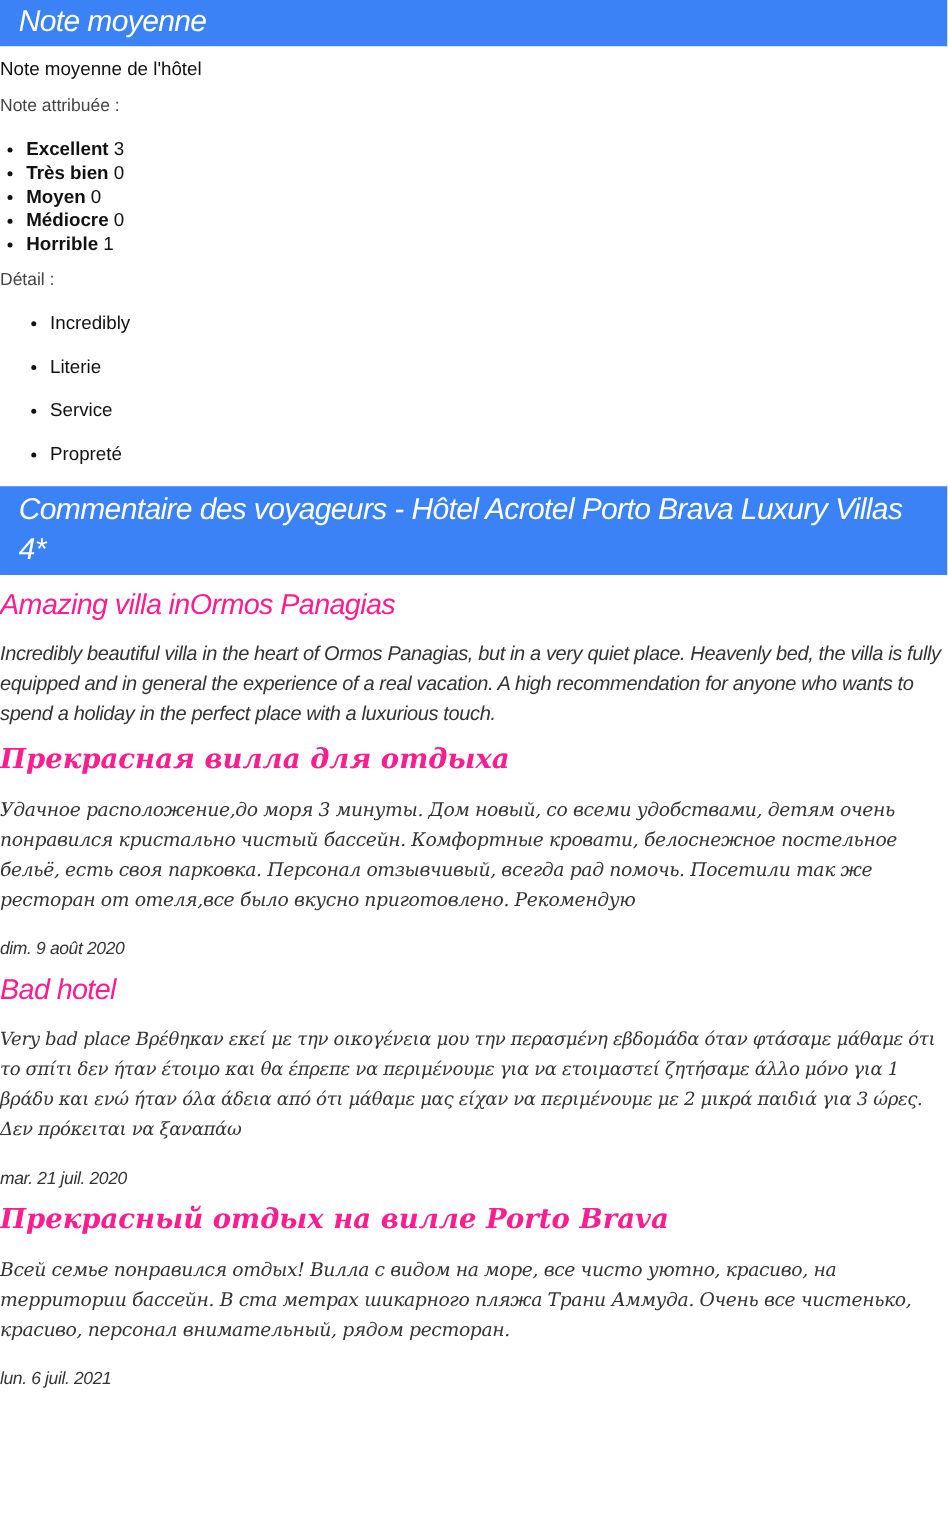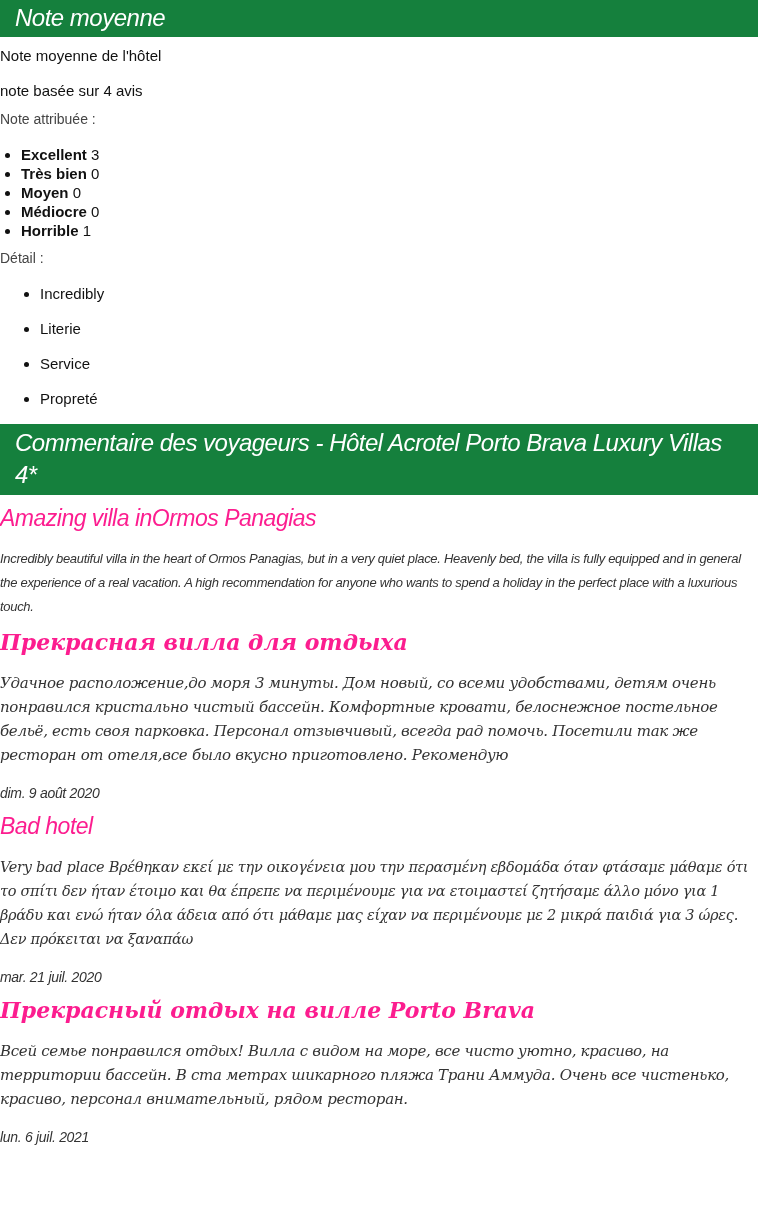--- a/index.html
+++ b/index.html
@@ -4,21 +4,21 @@
   <style>
     html, body { margin: 0; padding: 0; }
     body {
       width: 758px;
       background: #ffffff;
       font-family: "Liberation Sans", sans-serif;
       color: #111111;
       font-size: 15px;
     }
     .section-header {
-      background: #15803d;
+      background: #3b82f6;
       color: #ffffff;
       font-style: italic;
       font-weight: normal;
       font-size: 24px;
       line-height: 32px;
       padding: 2px 15px 3px 15px;
       margin: 0;
       letter-spacing: -0.5px;
     }
     .h-first { height: 32px; padding-top: 2px; padding-bottom: 3px; }
@@ -42,21 +42,21 @@
     }
     .review-title.serif {
       font-family: "DejaVu Serif", serif;
       font-weight: bold;
       font-size: 22px;
       letter-spacing: 0;
     }
     .review-body {
       font-style: italic;
       color: #333333;
-      font-size: 13px;
+      font-size: 16px;
       line-height: 24px;
       margin: 14px 0 0 0;
       letter-spacing: -0.3px;
     }
     .review-body.serif {
       font-family: "DejaVu Serif", serif;
       font-size: 15px;
       letter-spacing: -0.3px;
     }
     .review-date {
@@ -67,21 +67,20 @@
       margin: 16px 0 0 0;
       letter-spacing: -0.3px;
     }
   </style>
 </head>
 <body>
 
 <section>
   <h2 class="section-header h-first">Note moyenne</h2>
   <p class="p-line p1" style="margin-top:9px">Note moyenne de l'hôtel</p>
-  <p class="p-line" style="margin-top:15px">note basée sur 4 avis</p>
   <p class="p-line label-italic">Note attribuée :</p>
   <ul class="ratings">
     <li><b>Excellent</b> <span>3</span></li>
     <li><b>Très bien</b> <span>0</span></li>
     <li><b>Moyen</b> <span>0</span></li>
     <li><b>Médiocre</b> <span>0</span></li>
     <li><b>Horrible</b> <span>1</span></li>
   </ul>
   <p class="p-line label-italic">Détail :</p>
   <ul class="details">

